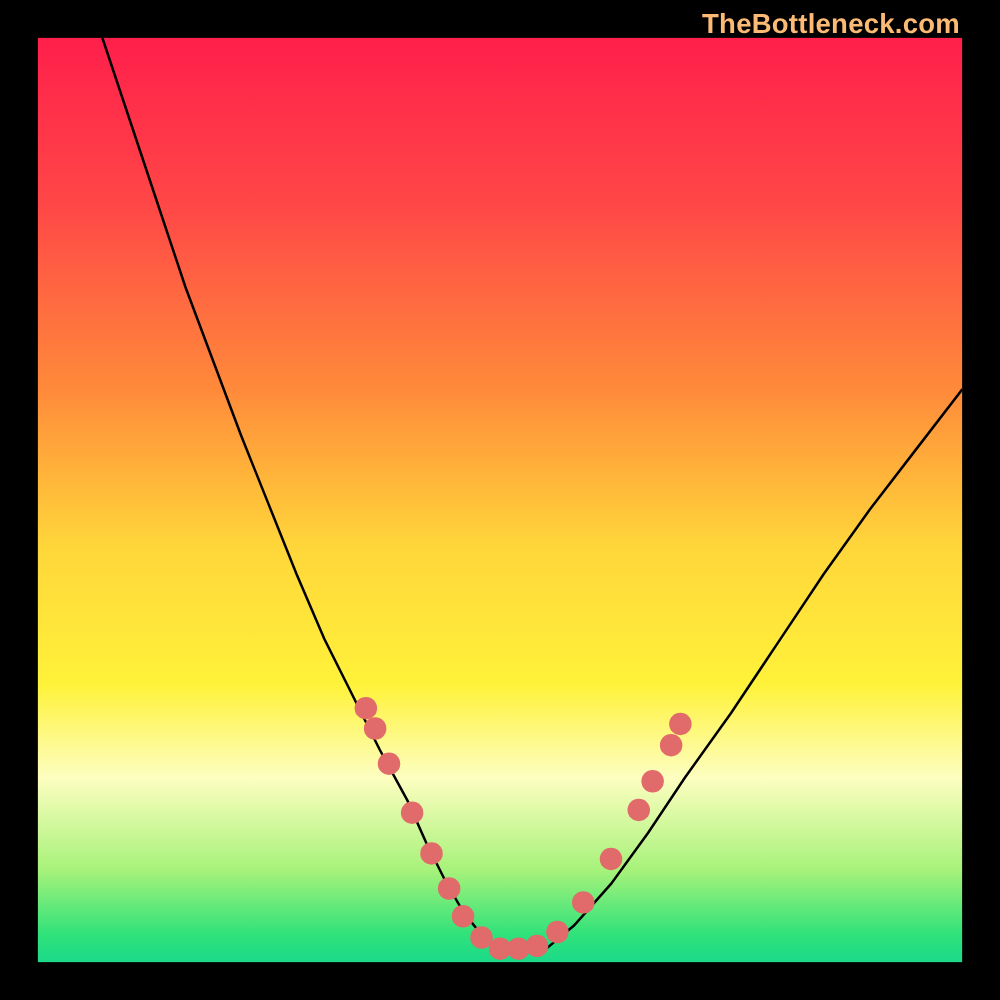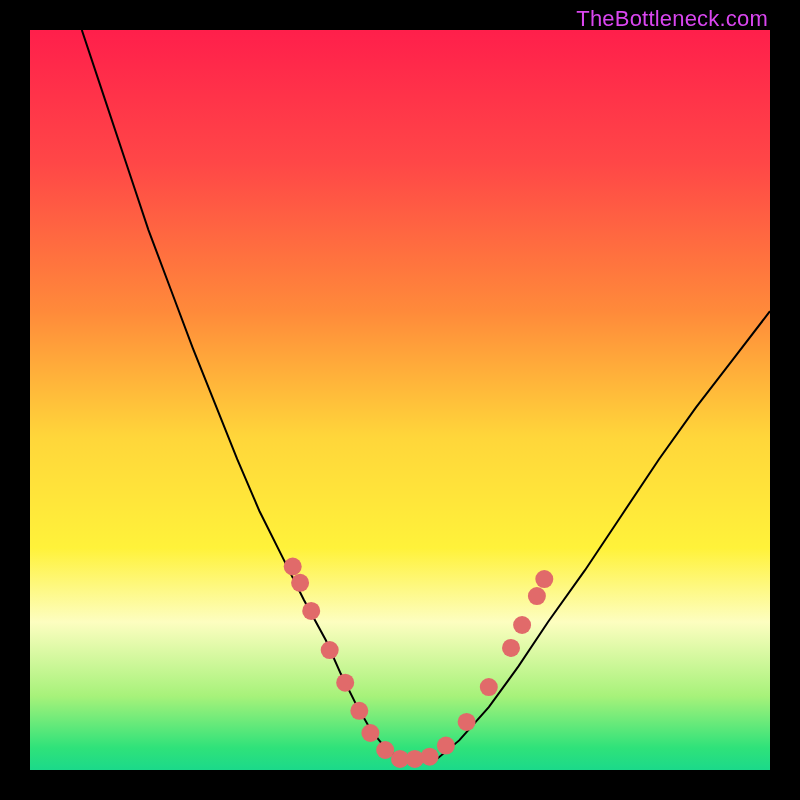--- a/index.html
+++ b/index.html
@@ -31,23 +31,23 @@
     position: absolute;
     left: 0;
     top: 0;
     width: 100%;
     height: 100%;
   }
   .watermark {
     position: absolute;
     top: 6px;
     right: 32px;
-    color: #d946ef;
+    color: #fdba74;
     font-size: 22px;
-    font-weight: 400;
+    font-weight: 700;
     letter-spacing: 0.2px;
   }
   svg {
     position: absolute;
     left: 0;
     top: 0;
   }
 </style>
 </head>
 <body>

